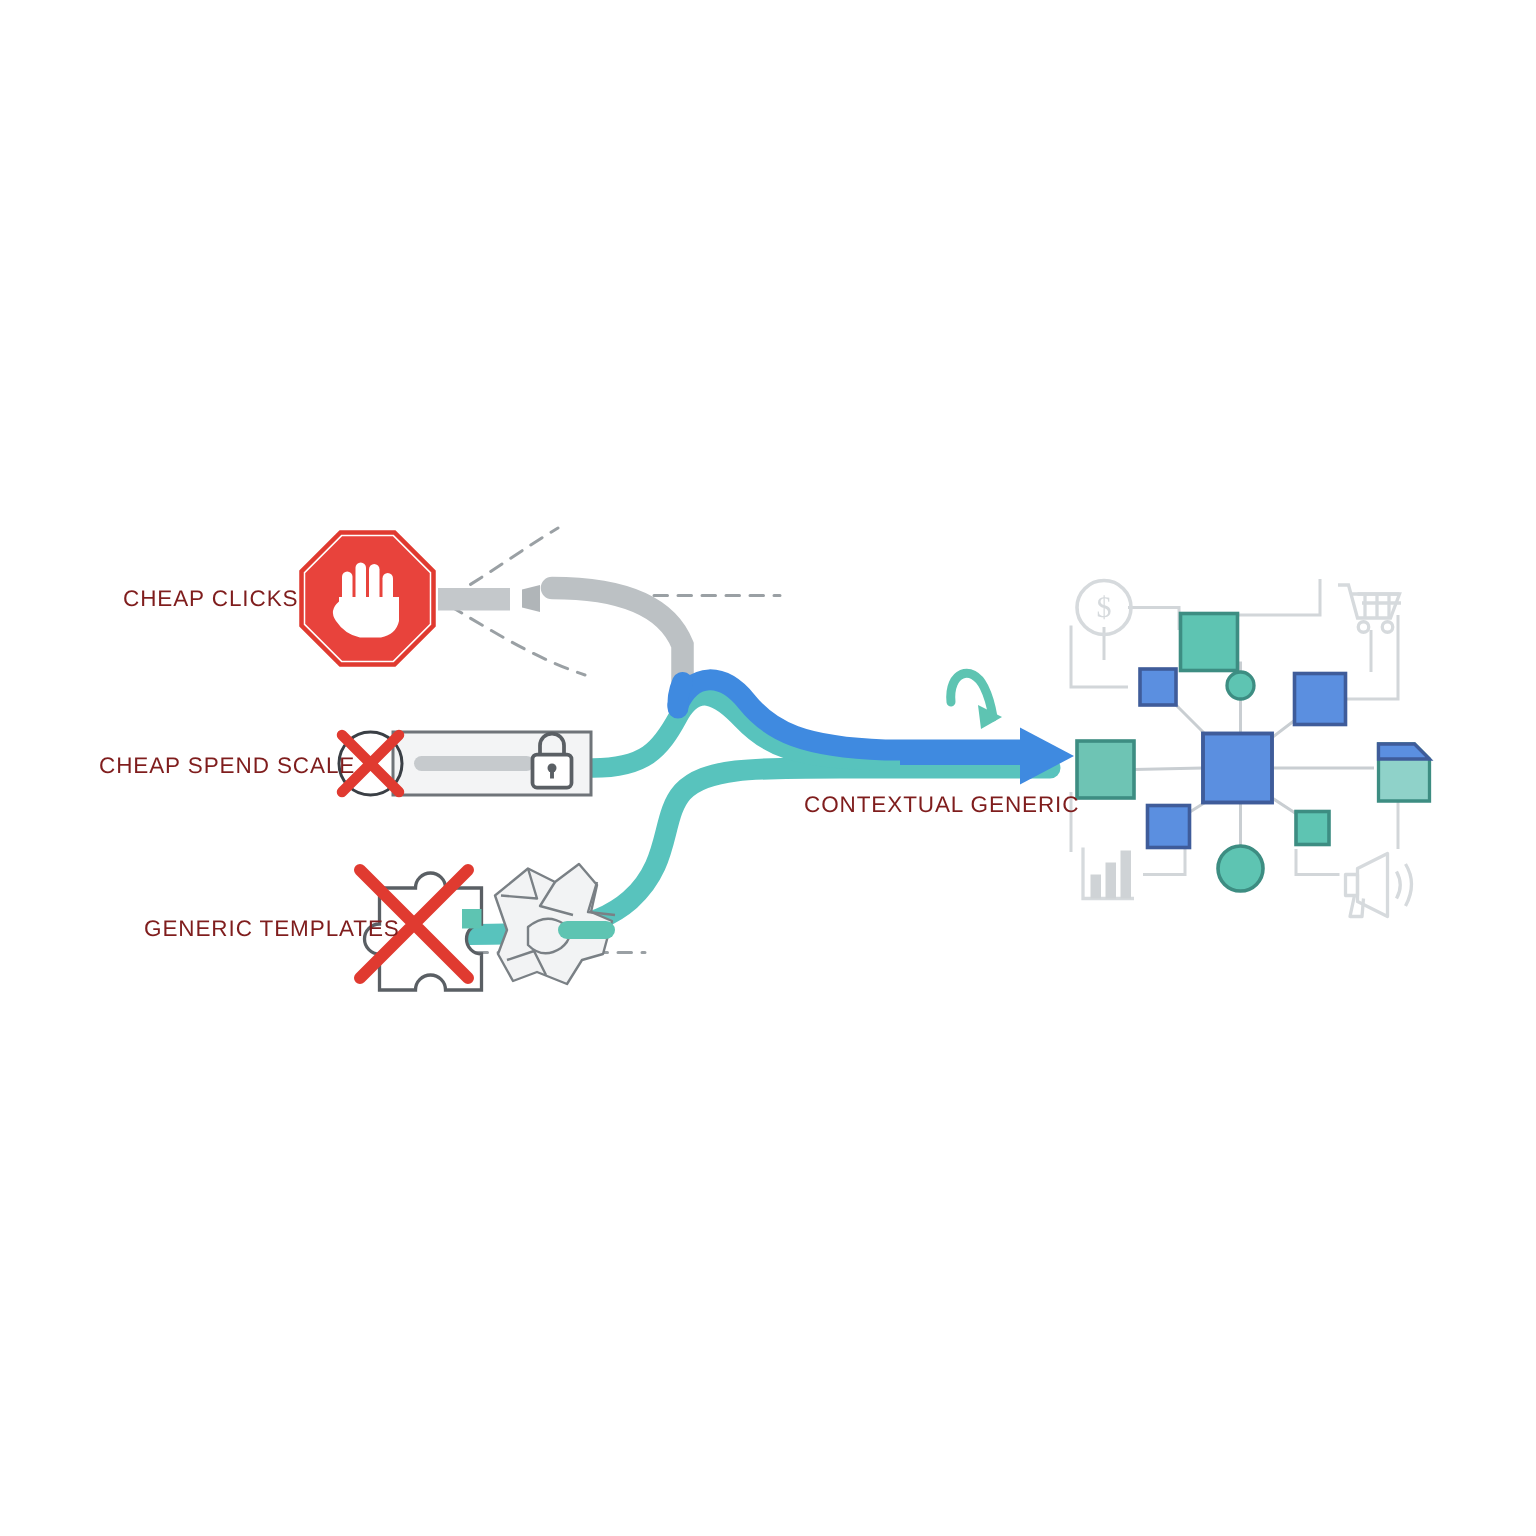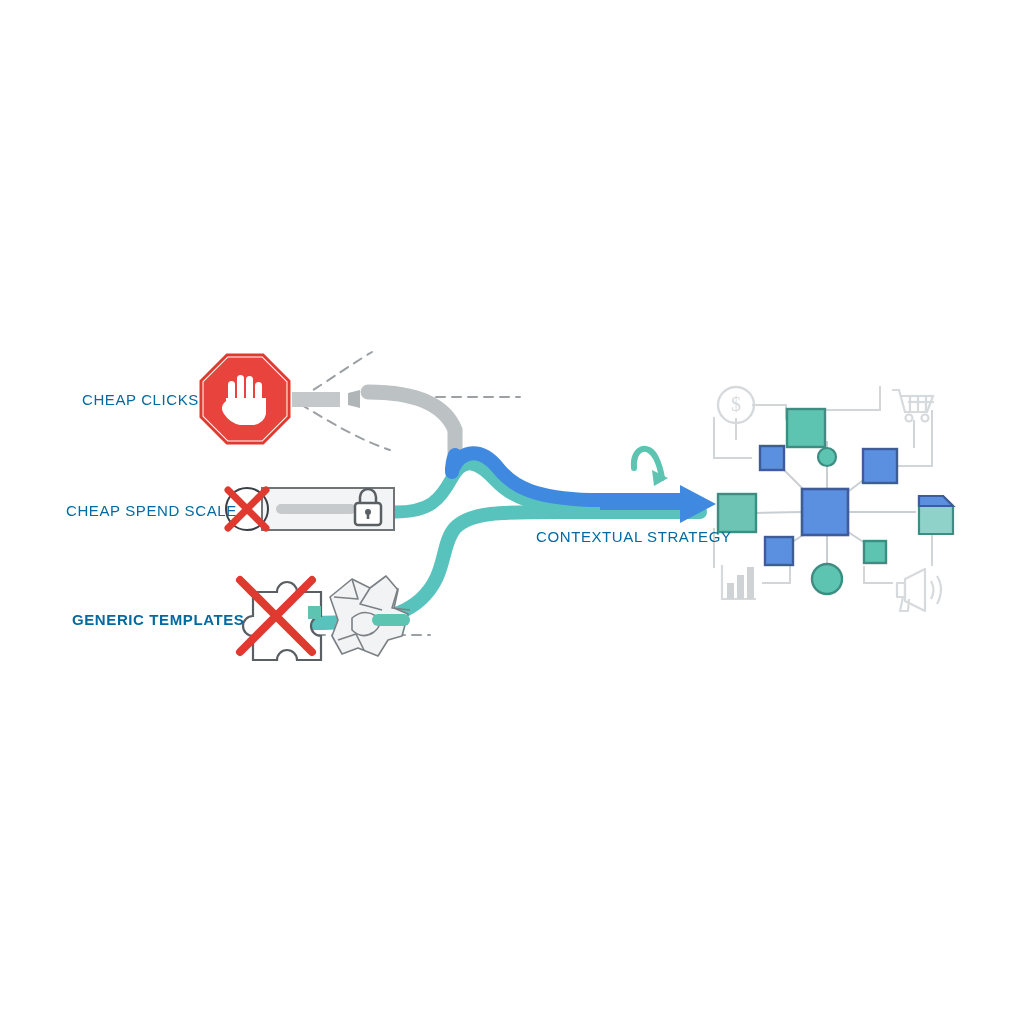--- a/index.html
+++ b/index.html
@@ -1,22 +1,22 @@
 <!DOCTYPE html>
 <html><head>
 <meta charset="utf-8">
 <style>
   html,body{margin:0;padding:0;background:#ffffff;}
   body{width:1024px;height:1024px;overflow:hidden;font-family:"Liberation Sans",sans-serif;}
   #stage{position:relative;width:1024px;height:1024px;background:#ffffff;}
   #canvas{position:absolute;left:0;top:0;width:1024px;height:1024px;}
-  .lbl{position:absolute;font-family:"Liberation Sans",sans-serif;font-size:15px;letter-spacing:.6px;color:#0369a1;white-space:nowrap;text-align:center;}
+  .lbl{position:absolute;font-family:"Liberation Sans",sans-serif;font-size:15px;letter-spacing:.6px;color:#7f1d1d;white-space:nowrap;text-align:center;}
   #lbl-cheap{left:82px;top:391px;}
   #lbl-blind{left:66px;top:502px;}
-  #lbl-generic{left:72px;top:611px;font-weight:bold;}
+  #lbl-generic{left:96px;top:611px;}
   #lbl-ctx{left:536px;top:528px;}
 </style>
 </head>
 <body>
 
 <div id="stage">
 
   <svg id="canvas" viewBox="0 0 1024 1024">
 
     <g fill="none" stroke="#9aa0a4" stroke-width="2" stroke-dasharray="9 7" stroke-linecap="round">
@@ -176,15 +176,15 @@
         <path d="M919 496 h 24 l 10 10 v 28 h -34 z" fill="#8fd2c9" stroke="#3d8d82" stroke-width="2.2"></path>
         <path d="M919 496 h 24 l 10 10 h -34 z" fill="#5b8fe0" stroke="#3f5c9a" stroke-width="2.2"></path>
       </g>
     </g>
 
   </svg>
 
   <div class="lbl" id="lbl-cheap">CHEAP CLICKS</div>
   <div class="lbl" id="lbl-blind">CHEAP SPEND SCALE</div>
   <div class="lbl" id="lbl-generic">GENERIC TEMPLATES</div>
-  <div class="lbl" id="lbl-ctx">CONTEXTUAL STRATEGY</div>
+  <div class="lbl" id="lbl-ctx">CONTEXTUAL GENERIC</div>
 
 </div>
 
 </body></html>

